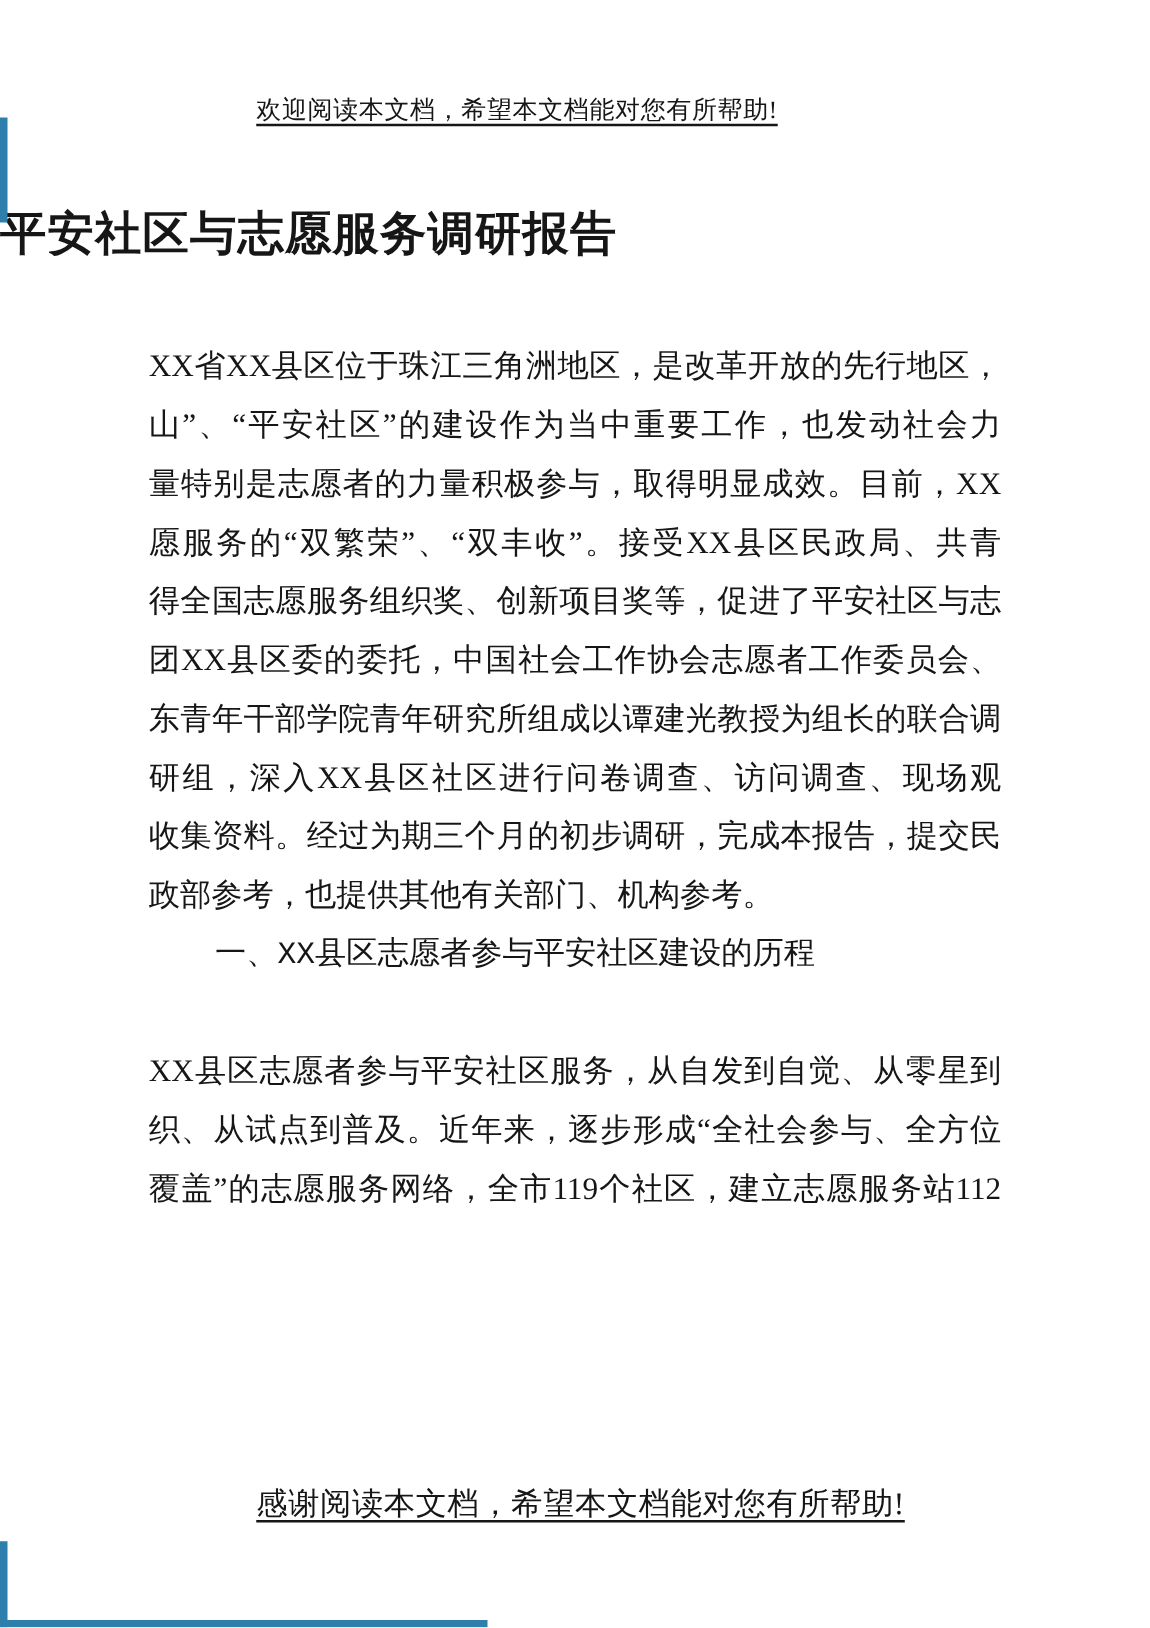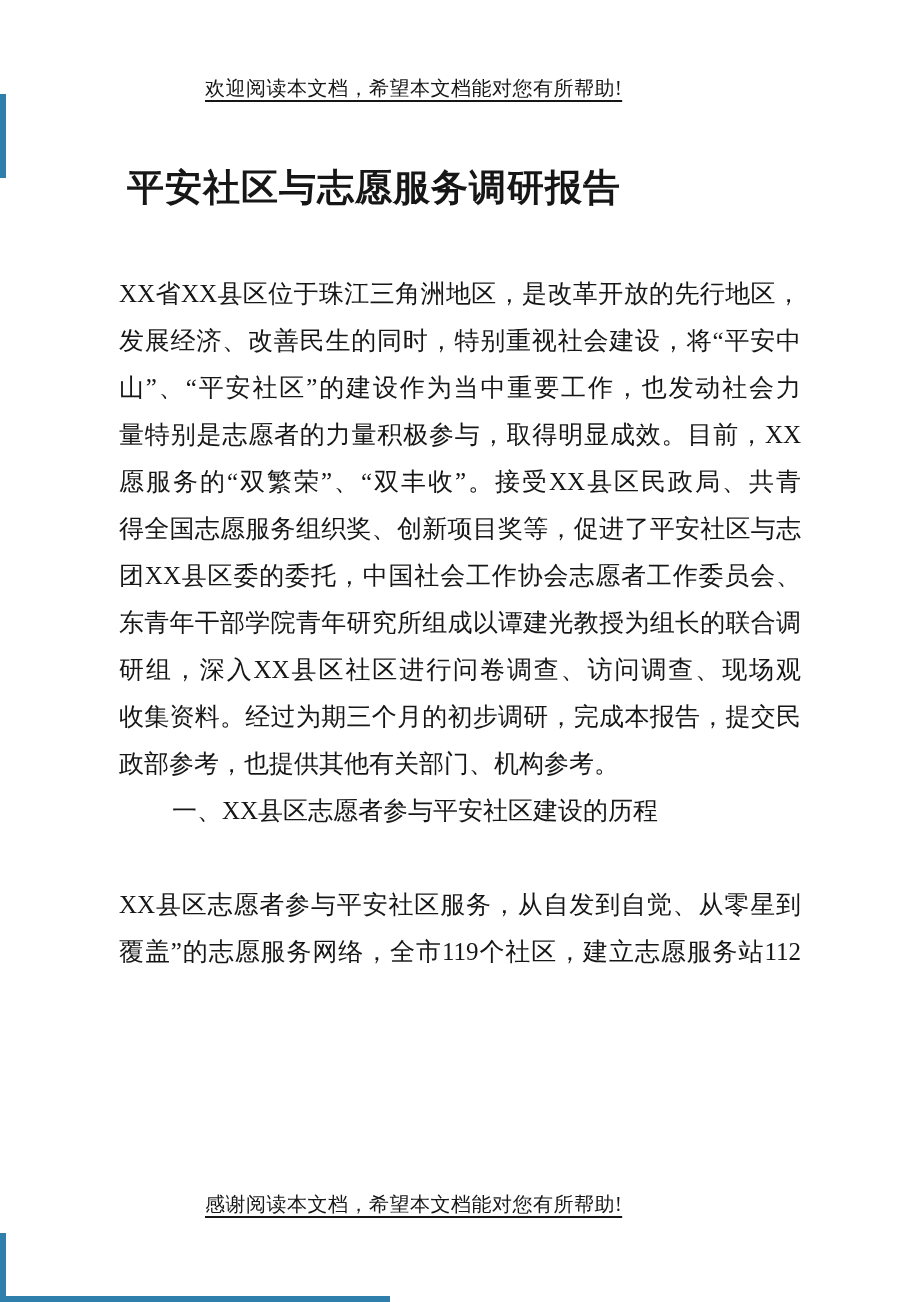--- a/index.html
+++ b/index.html
@@ -24,21 +24,21 @@
     text-decoration: underline;
     text-underline-offset: 5px;
     white-space: nowrap;
     margin-top: 12px;
   }
   .doc-title {
     position: absolute;
     left: 0;
     top: 162px;
     width: 748px;
-    text-align: center;
+    text-align: left;
     font-size: 37px;
     line-height: 52px;
     font-weight: 700;
     letter-spacing: 1px;
     white-space: nowrap;
   }
   .body-text {
     position: absolute;
     left: 119px;
     top: 270px;
@@ -50,27 +50,27 @@
     line-height: 47px;
     overflow: hidden;
     text-align: justify;
     text-align-last: justify;
     text-justify: inter-character;
   }
   .line.last, .line.heading {
     text-align: center;
     text-align-last: left;
   }
-  .line.heading { padding-left: 53px; }
+  .line.heading { padding-left: 53px; font-family: Liberation Mono, monospace; }
   .line.blank { }
   .footer-note {
     position: absolute;
     left: 205px;
     top: 1190px;
-    font-size: 20px;
+    font-size: 25px;
     line-height: 28px;
     letter-spacing: 0.5px;
     text-decoration: underline;
     text-underline-offset: 5px;
     white-space: nowrap;
   }
   .border-left-top {
     position: absolute;
     left: 0; top: 94px;
     width: 6px; height: 84px;
@@ -93,33 +93,33 @@
 <body>
 
 <div class="page">
 
   <div class="header-note">欢迎阅读本文档，希望本文档能对您有所帮助!</div>
 
   <div class="doc-title">平安社区与志愿服务调研报告</div>
 
   <div class="body-text">
     <div class="line">XX省XX县区位于珠江三角洲地区，是改革开放的先行地区，在</div>
-    <div class="line">发展经济、改善民生的同时，特别重视社会建设，将“平安中</div>
     <div class="line">山”、“平安社区”的建设作为当中重要工作，也发动社会力</div>
     <div class="line">量特别是志愿者的力量积极参与，取得明显成效。目前，XX县</div>
     <div class="line">愿服务的“双繁荣”、“双丰收”。接受XX县区民政局、共青</div>
     <div class="line">得全国志愿服务组织奖、创新项目奖等，促进了平安社区与志</div>
     <div class="line">团XX县区委的委托，中国社会工作协会志愿者工作委员会、广</div>
     <div class="line">东青年干部学院青年研究所组成以谭建光教授为组长的联合调</div>
     <div class="line">研组，深入XX县区社区进行问卷调查、访问调查、现场观察、</div>
     <div class="line">收集资料。经过为期三个月的初步调研，完成本报告，提交民</div>
     <div class="line last">政部参考，也提供其他有关部门、机构参考。</div>
     <div class="line heading">一、XX县区志愿者参与平安社区建设的历程</div>
     <div class="line blank"></div>
     <div class="line">XX县区志愿者参与平安社区服务，从自发到自觉、从零星到组</div>
+    <div class="line">织、从试点到普及。近年来，逐步形成“全社会参与、全方位</div>
     <div class="line">覆盖”的志愿服务网络，全市119个社区，建立志愿服务站112</div>
   </div>
 
   <div class="footer-note">感谢阅读本文档，希望本文档能对您有所帮助!</div>
 
   <div class="border-left-top"></div>
   <div class="border-left-bottom"></div>
   <div class="border-bottom"></div>
 
 </div>

